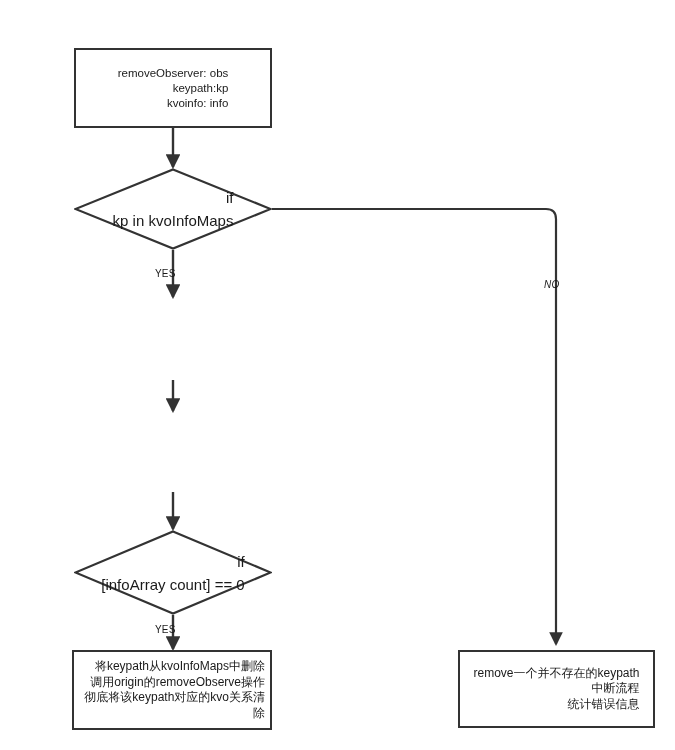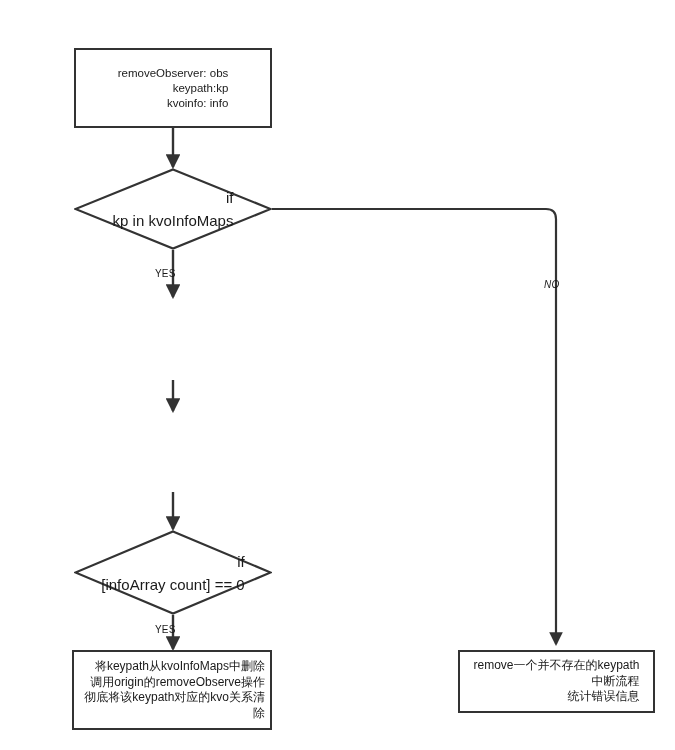--- a/index.html
+++ b/index.html
@@ -130,19 +130,19 @@
   </div>
 
   <div class="edgelabel" style="left:155px; top:624px;">YES</div>
 
   <div class="node proc cjk" style="left:72px; top:650px; width:200px; height:80px;">
     <div class="txt">将keypath从kvoInfoMaps中删除
 调用origin的removeObserve操作
 彻底将该keypath对应的kvo关系清除</div>
   </div>
 
-  <div class="node proc cjk" style="left:458px; top:650px; width:197px; height:63px;">
+  <div class="node proc cjk" style="left:458px; top:650px; width:197px; height:78px;">
     <div class="txt">remove一个并不存在的keypath
 中断流程
 统计错误信息</div>
   </div>
 
 </div>
 
 </body></html>

